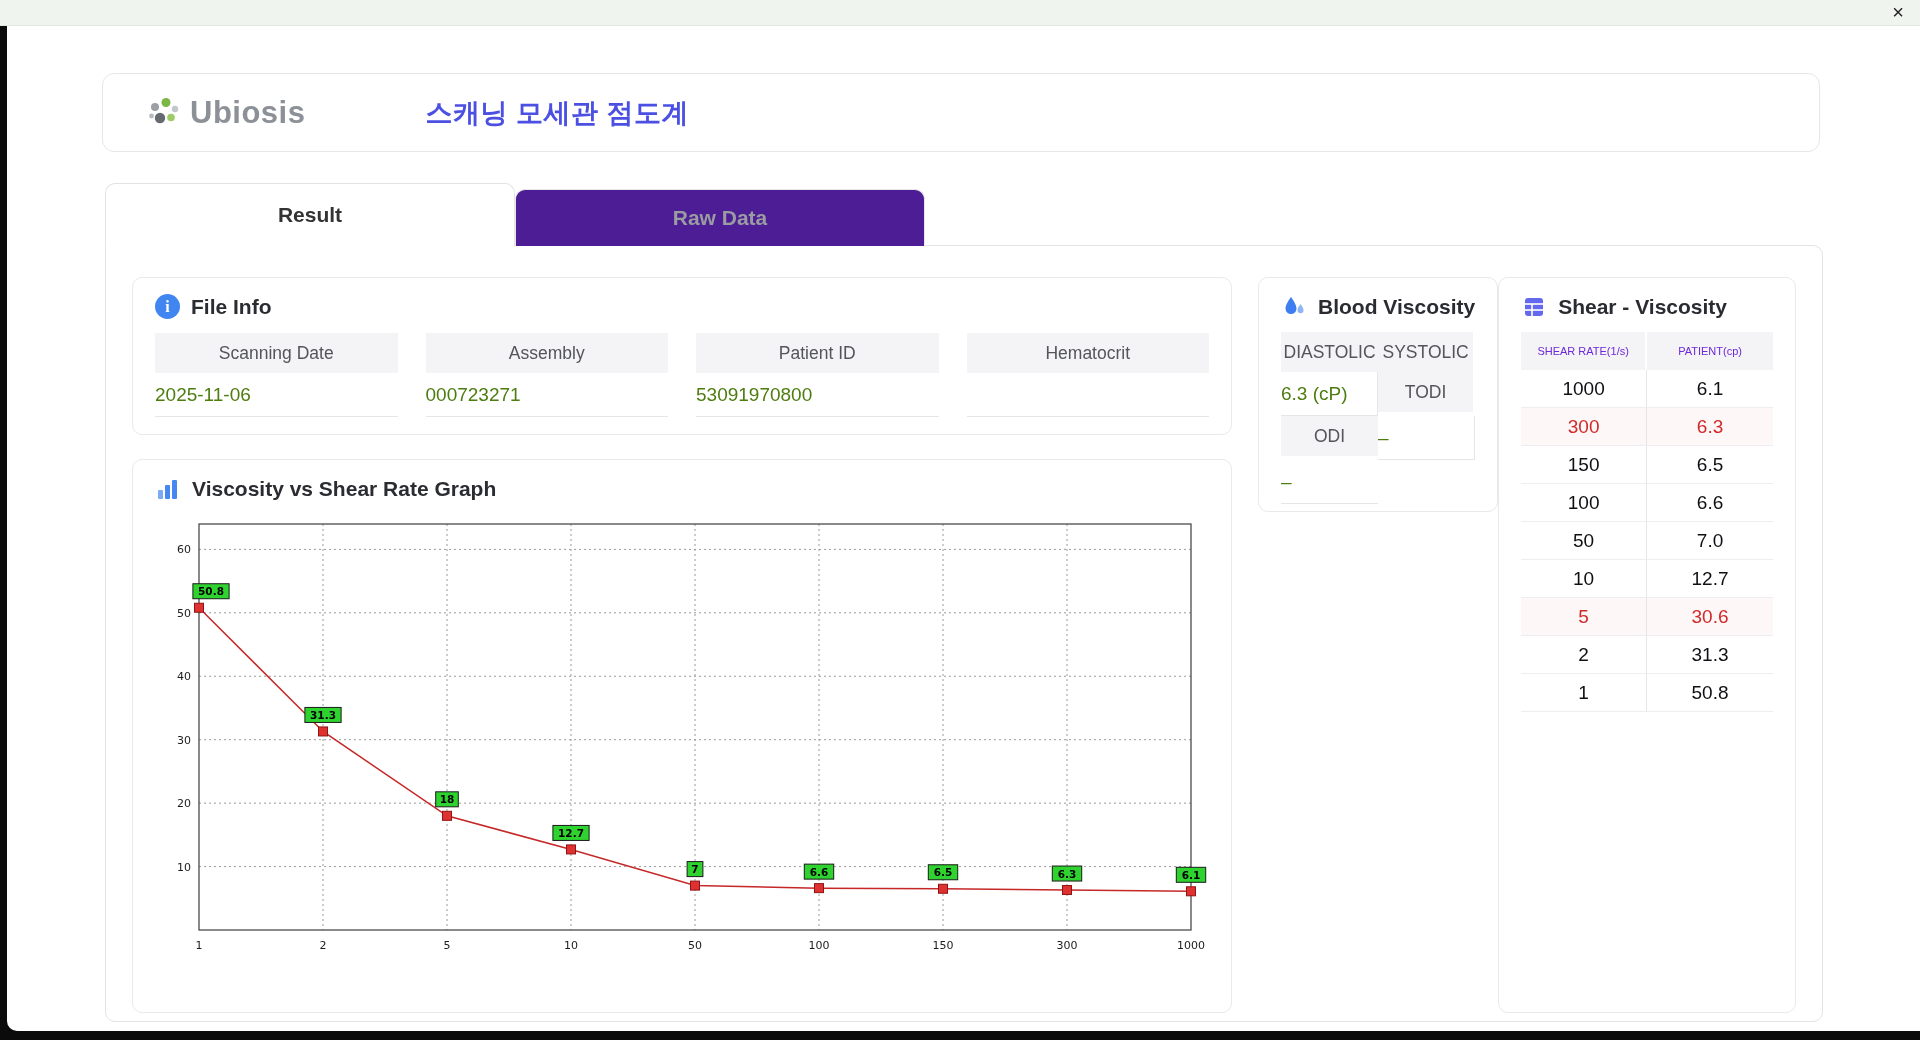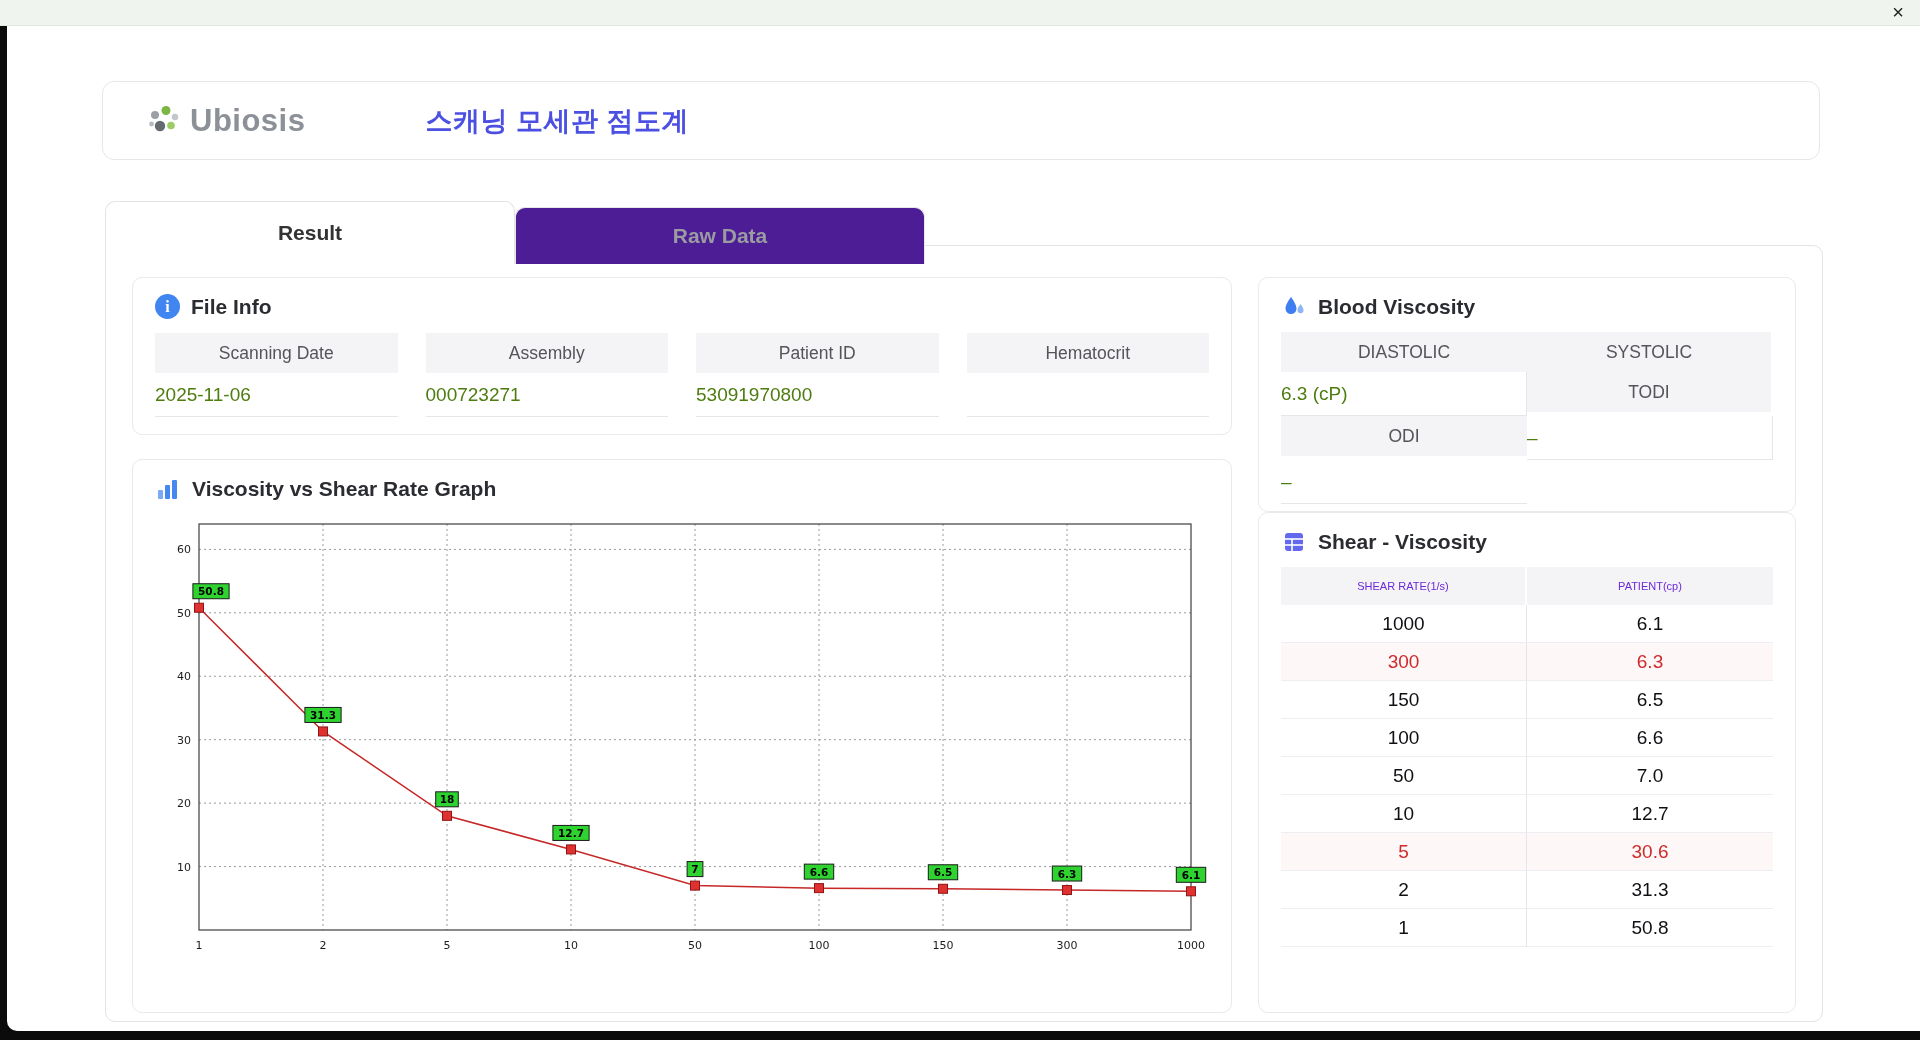--- a/index.html
+++ b/index.html
@@ -1,30 +1,30 @@
 <!DOCTYPE html>
 <html><head>
 <meta charset="utf-8">
 <style>
   *{margin:0;padding:0;box-sizing:border-box}
   html,body{width:1920px;height:1040px;background:#0b0b0b;font-family:"Liberation Sans",sans-serif;overflow:hidden}
   .window{position:absolute;top:0;left:7px;right:0;bottom:9px;background:#fff;border-bottom-left-radius:10px}
   .titlebar{position:absolute;top:0;left:0;width:1920px;height:26px;background:#f0f4ee;border-bottom:1px solid #e3e7e1;z-index:10}
   .close-btn{position:absolute;right:16px;top:0;font-size:20px;color:#222;cursor:pointer;line-height:25px}
-  .header-card{position:absolute;left:95px;top:81px;width:1718px;height:79px;border:1px solid #e7e7eb;border-radius:12px;display:flex;align-items:center;padding:0 42px;background:#fff}
+  .header-card{position:absolute;left:95px;top:73px;width:1718px;height:79px;border:1px solid #e7e7eb;border-radius:12px;display:flex;align-items:center;padding:0 42px;background:#fff}
   .brand{display:flex;align-items:center;gap:7px}
   .brand-text{font-size:31px;font-weight:bold;color:#8b9197;letter-spacing:.5px}
   .page-title{margin-left:120px;font-size:27px;font-weight:bold;color:#4b50e3;letter-spacing:.5px}
-  .tabs{position:absolute;left:98px;top:201px;display:flex;align-items:flex-end;z-index:3}
+  .tabs{position:absolute;left:98px;top:183px;display:flex;align-items:flex-end;z-index:3}
   .tab{width:410px;display:flex;align-items:center;justify-content:center;font-weight:bold;font-size:21px;border-radius:10px 10px 0 0;cursor:pointer}
   .tab.active{height:63px;background:#fff;border:1px solid #e3e3e7;border-bottom:1px solid #fff;color:#333}
   .tab.inactive{height:57px;background:#4c1d95;border:1px solid #e7e7ea;border-bottom:none;color:#9b9ba2}
   .panel{position:absolute;left:98px;top:245px;width:1718px;height:777px;background:#fff;border:1px solid #e3e3e7;border-radius:0 10px 10px 10px;padding:31px 26px 8px;display:flex;gap:26px}
   .col-left{width:1100px;display:flex;flex-direction:column}
-  .col-right{flex:1;display:flex;flex-direction:column}
+  .col-right{flex:1;display:flex;flex-direction:row}
   .card{border:1px solid #e9e9ed;border-radius:10px;background:#fff;padding:16px 22px}
   .card-header{display:flex;align-items:center;gap:11px;font-size:21px;font-weight:bold;color:#2b2c31}
   #file-info-card{height:158px}
   #graph-card{margin-top:24px;flex:1}
   #blood-card{height:235px}
   #shear-card{flex:1}
   .icon{display:inline-flex;align-items:center;justify-content:center}
   .info-icon{width:25px;height:25px;border-radius:50%;background:#4186f0;color:#fff;font-weight:bold;font-size:16px;font-family:"Liberation Serif",serif}
   .fi-grid{display:grid;grid-template-columns:repeat(4,1fr);column-gap:28px;margin-top:14px}
   .cell-head{background:#f4f4f6;height:40px;line-height:40px;text-align:center;font-size:17.5px;color:#54555b}

